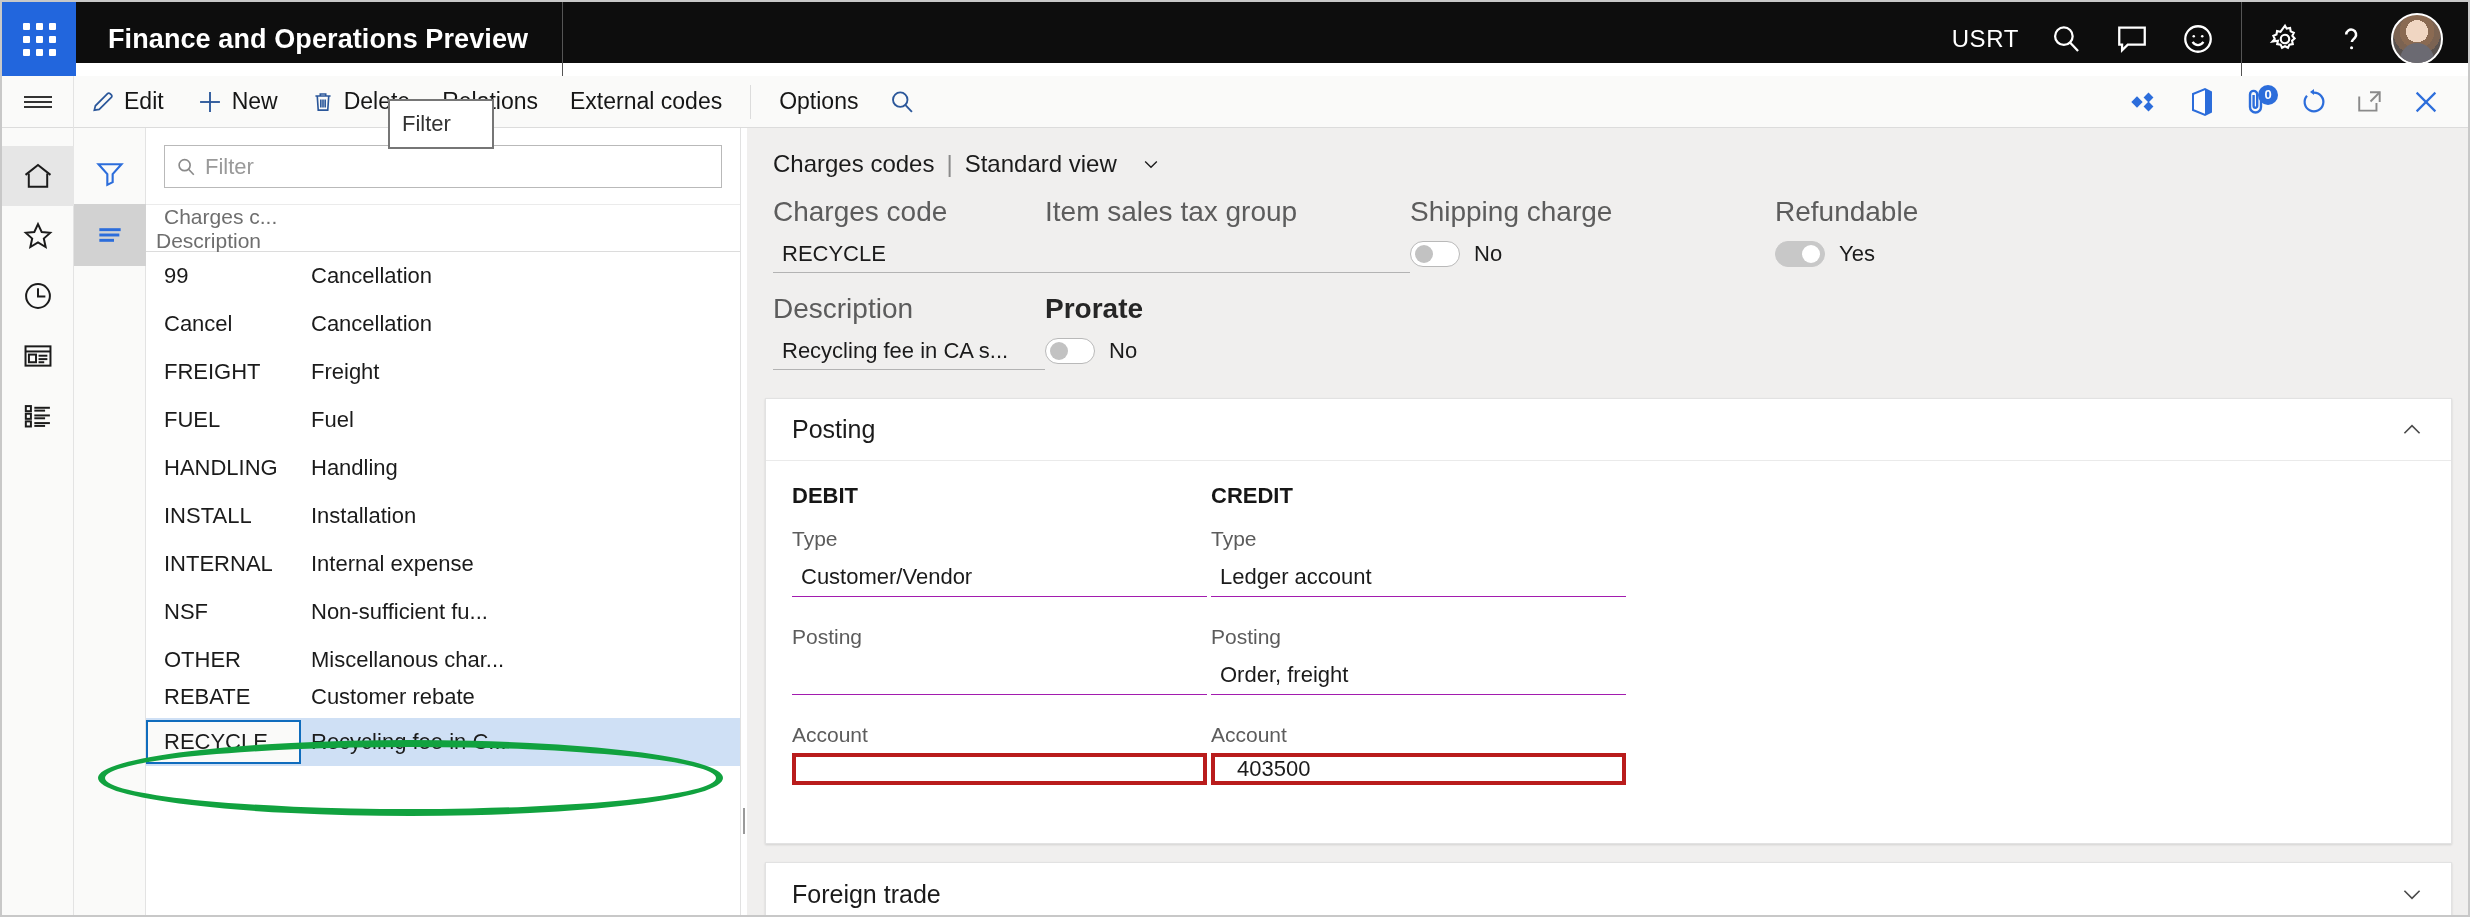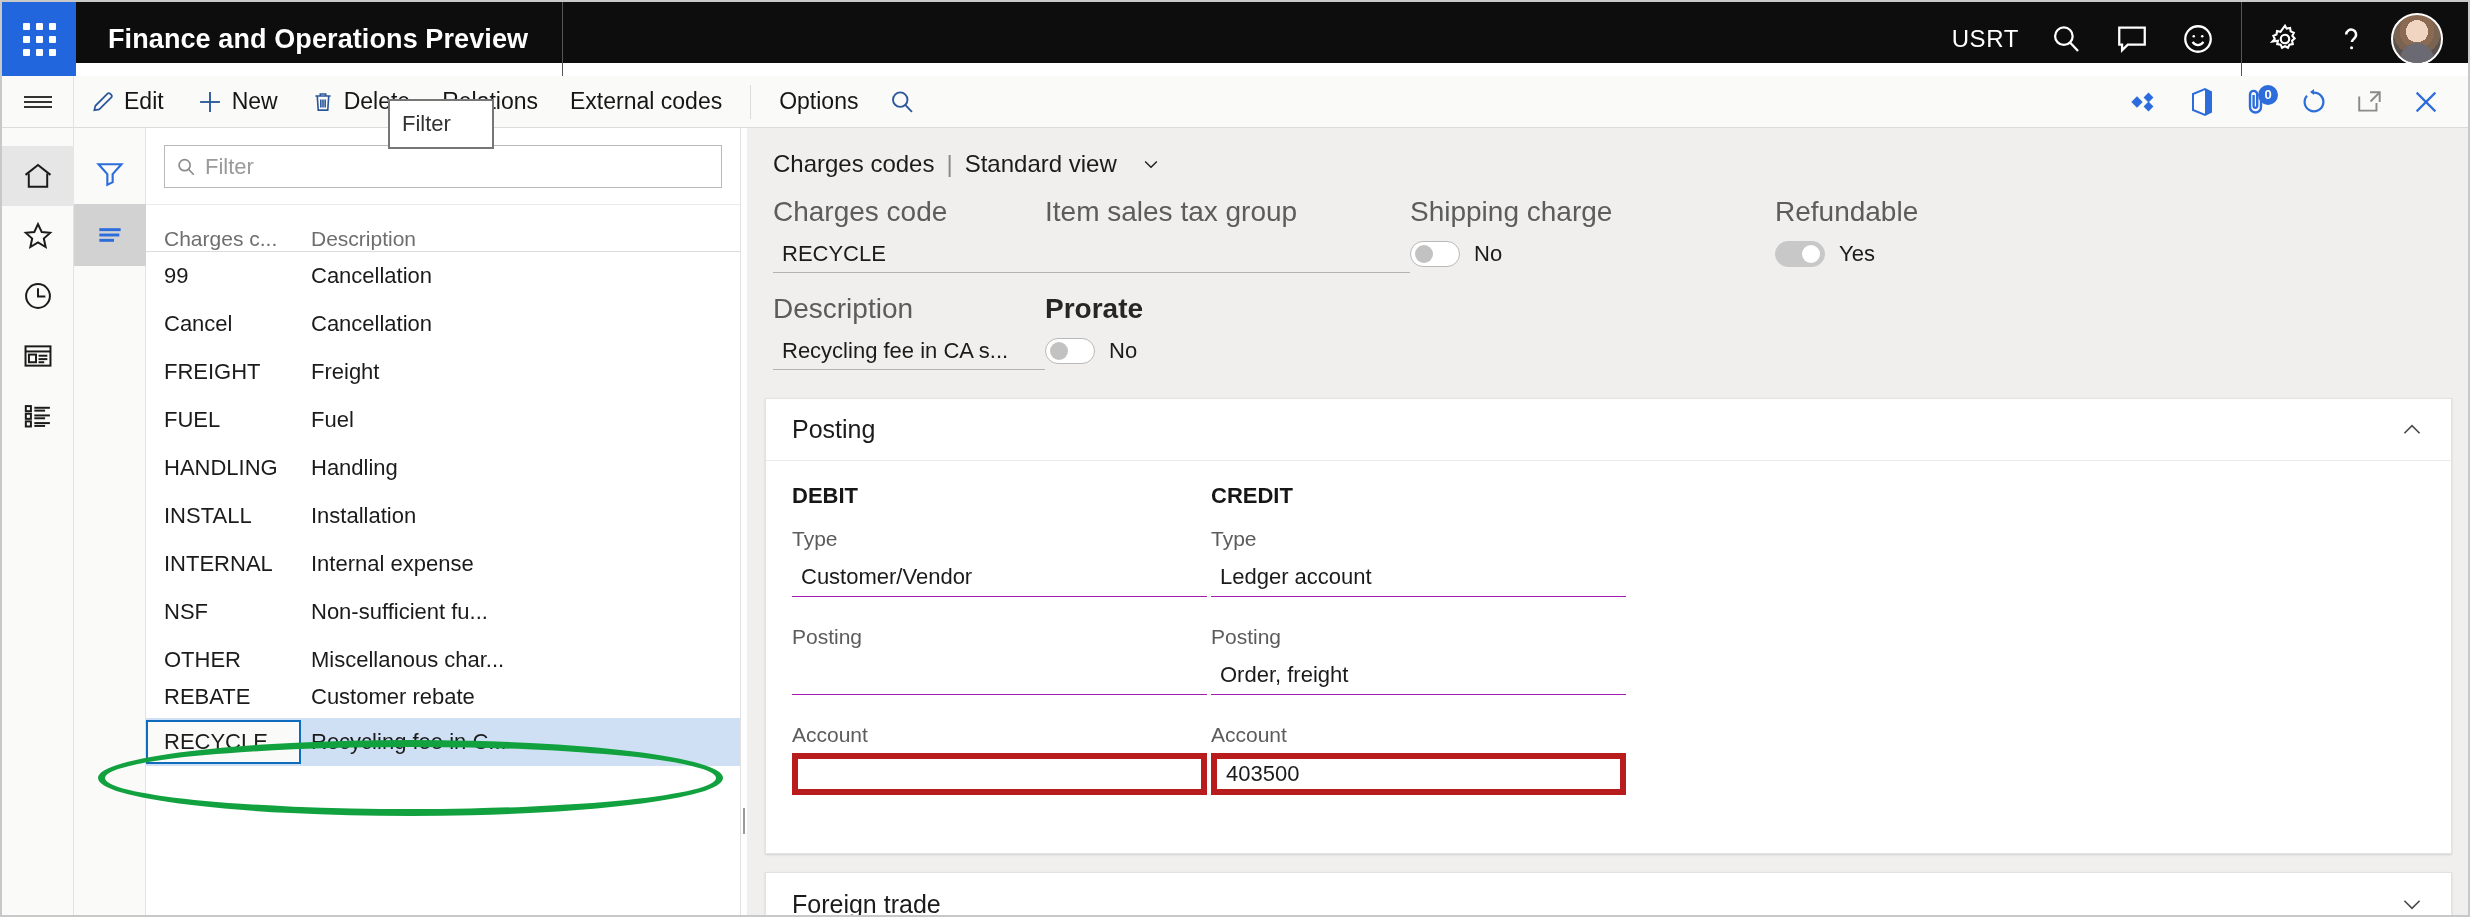--- a/index.html
+++ b/index.html
@@ -133,21 +133,21 @@
     display: flex; align-items: center; padding: 0 10px; gap: 8px;
   }
   #filterbox input {
     border: 0; outline: 0; font-size: 22px; color: #333;
     font-family: "Liberation Sans", sans-serif; width: 100%; background: transparent;
   }
   #filterbox input::placeholder { color: #9a9a9a; }
   #grid { margin-top: 16px; }
   .grid-head {
     display: flex; border-bottom: 1px solid #dcdcdc; border-top: 1px solid #ebebeb;
-    height: 48px; align-items: flex-end;
+    height: 48px; align-items: flex-start; flex-direction: column;
   }
   .grid-head .c1, .grid-row .c1 { width: 155px; padding-left: 18px; }
   .grid-head .c2, .grid-row .c2 { flex: 1; padding-left: 10px; }
   .grid-head span { font-size: 21px; color: #6e6e6e; }
   .grid-row {
     display: flex; align-items: center; height: 48px;
     font-size: 22px; color: #1b1b1b; cursor: pointer;
   }
   .grid-row.selected { background: #cfe0f5; }
   .grid-row.selected .c1 {
@@ -225,22 +225,22 @@
   .section-body { padding: 22px 26px 30px 26px; display: flex; gap: 4px; }
   .col { width: 415px; }
   .colhead { font-size: 22px; font-weight: 700; color: #161616; margin-bottom: 18px; }
   .pf { margin-bottom: 28px; }
   .pf .flabel { font-size: 21px; color: #5c5c5c; margin-bottom: 6px; }
   .pf .pval {
     font-size: 22px; color: #1b1b1b; height: 40px; padding-left: 9px;
     border-bottom: 1px solid #a21caf; display: flex; align-items: center;
   }
   .pf .pbox {
-    font-size: 22px; color: #1b1b1b; height: 42px; padding-left: 9px;
-    border: 6px solid #b91c1c; background: #fff; display: flex; align-items: center;
+    font-size: 22px; color: #1b1b1b; height: 32px; padding-left: 22px;
+    border: 4px solid #b91c1c; background: #fff; display: flex; align-items: center;
   }
 
   svg { display: block; }
 </style>
 </head>
 <body>
 
 <div id="page">
 
   <div id="topbar">

